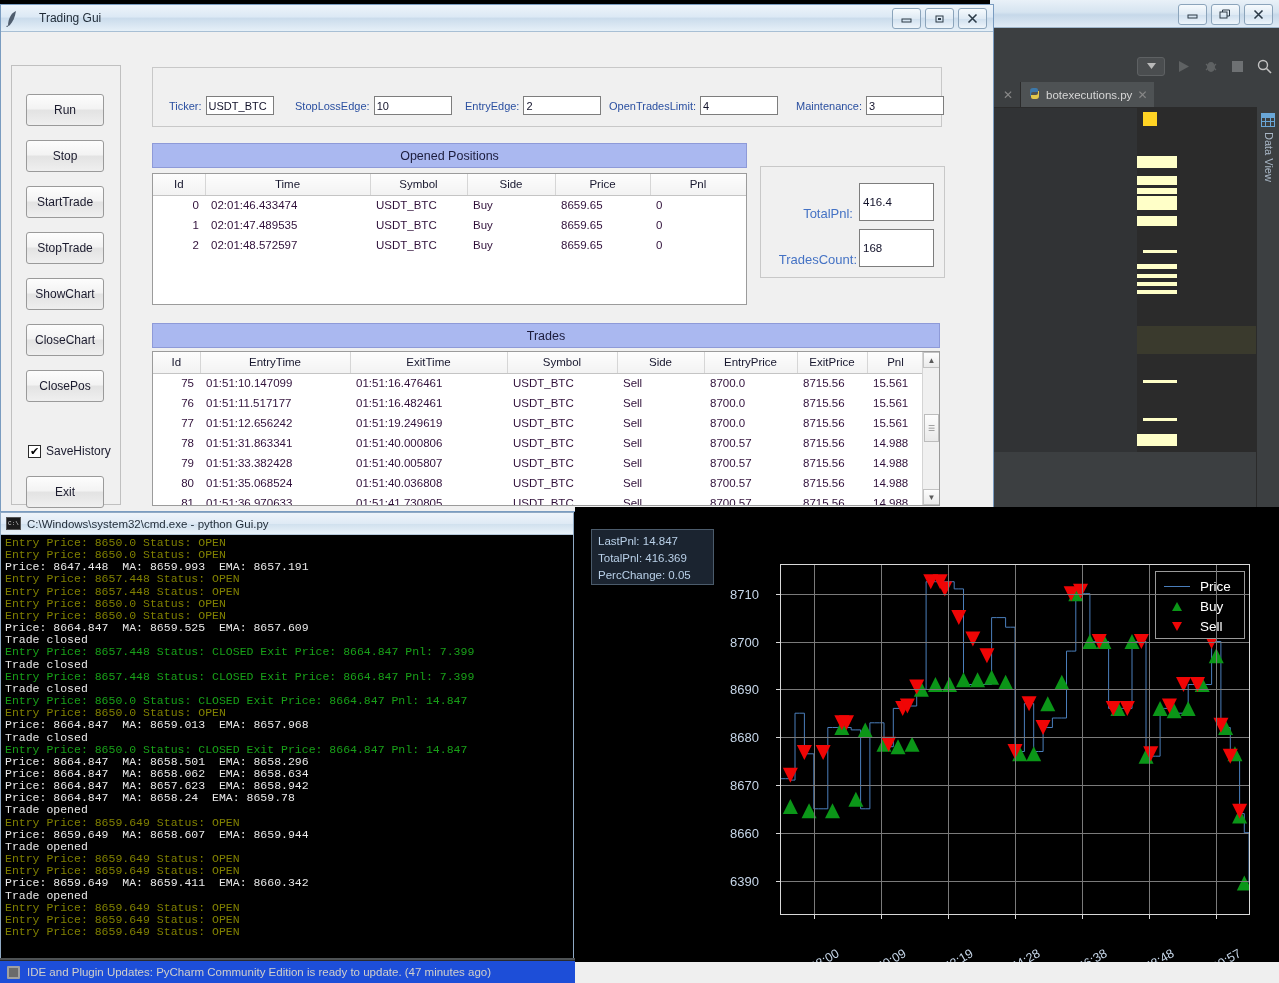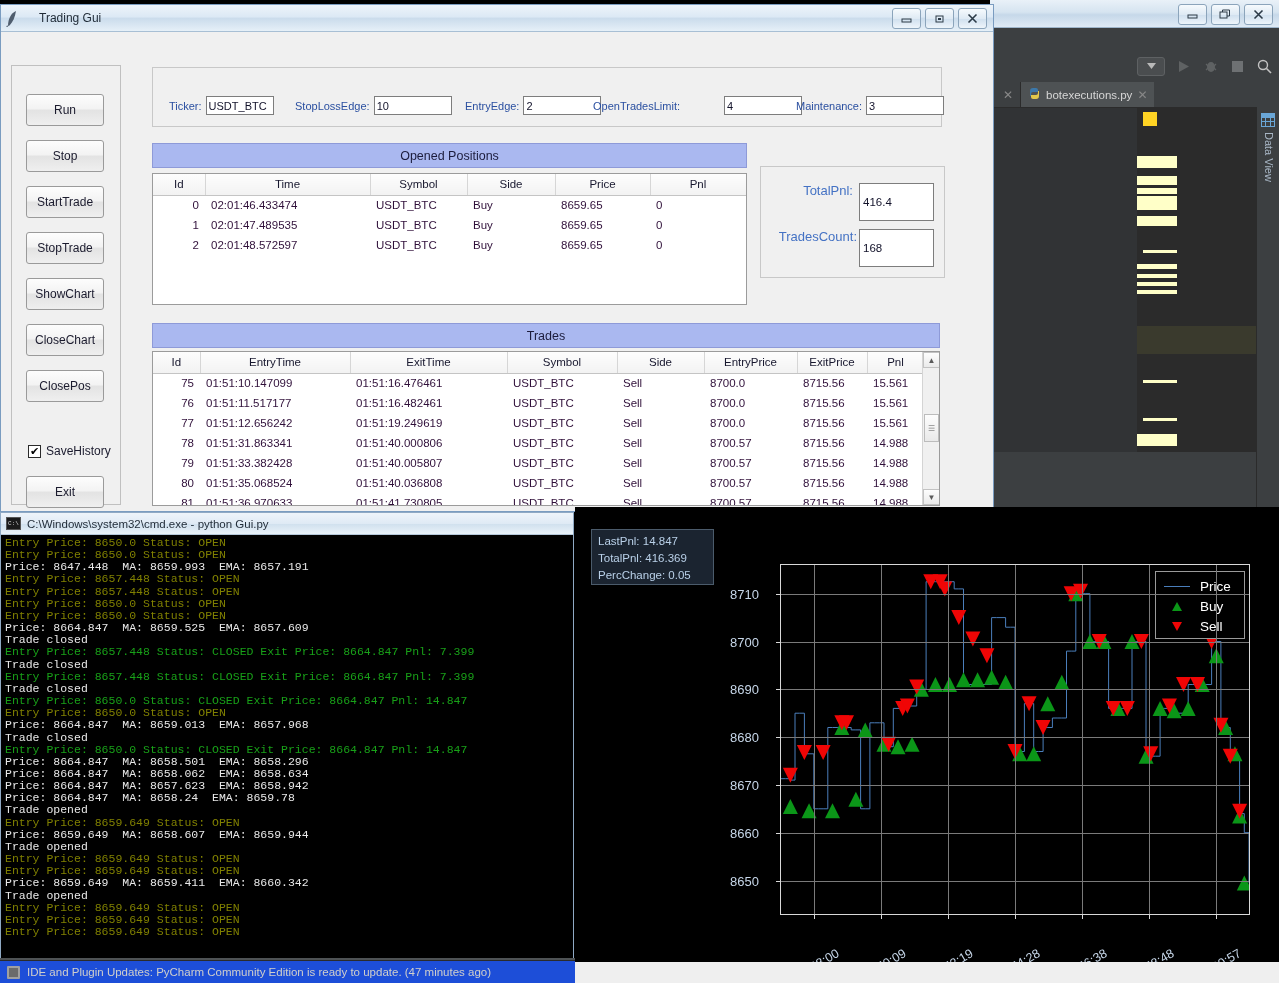--- a/index.html
+++ b/index.html
@@ -149,21 +149,21 @@
     white-space: nowrap; overflow: hidden;
   }
   td.num { text-align: right; padding-right: 10px; }
   td.l { text-align: left; }
 
   
   .pnlpanel {
     position: absolute; left: 759px; top: 133px; width: 185px; height: 112px;
     background: #f0f0f0; border: 1px solid #c8c8c8;
   }
-  .pnlrow { position: absolute; display: flex; align-items: flex-start; }
+  .pnlrow { position: absolute; display: flex; align-items: flex-end; }
   .pnllabel { font-size: 13px; color: #4472c4; }
   .pnlinput {
     border: 1px solid #7d7d7d; background: #fff; height: 38px; width: 75px;
     font-size: 11.5px; color: #12122a; padding: 1px 3px; line-height: 12px;
   }
 
   
   .vscroll {
     position: absolute; width: 17px; background: #f0f0f0; border-left: 1px solid #d4d4d4;
   }
@@ -424,21 +424,21 @@
           <input class="pinput" style="width: 68px;" value="USDT_BTC">
         </div>
         <div class="pfield" style="left:142px;">
           <span class="plabel">StopLossEdge:</span>
           <input class="pinput" style="width: 78px;" value="10">
         </div>
         <div class="pfield" style="left:312px;">
           <span class="plabel">EntryEdge:</span>
           <input class="pinput" style="width: 78px;" value="2">
         </div>
-        <div class="pfield" style="left:440px;gap:40px;">
+        <div class="pfield" style="left:456px;">
           <span class="plabel">OpenTradesLimit:</span>
           <input class="pinput" style="width: 78px;" value="4">
         </div>
         <div class="pfield" style="left:643px;">
           <span class="plabel">Maintenance:</span>
           <input class="pinput" style="width: 78px;" value="3">
         </div>
       </div>
 
       <div class="sect-header" style="left:151px; top:110px; width:595px; height:25px;">Opened Positions</div>
@@ -749,21 +749,21 @@
           </div>
           <div class="lgrow">
             <span class="lgmark">
                 <span class="tri-dn"></span>
               </span>
             <span class="lgtxt">Sell</span>
           </div>
         </div>
       <div class="gridline" style="left: 0px; width: 100%; height: 1px; top: 315.5px;"></div>
           <div class="ytickmark" style="top: 315.5px;"></div>
-          <div class="ytick" style="top: 315.5px;">8650</div>
+          <div class="ytick" style="top: 315.5px;">6390</div>
           <div class="gridline" style="left: 0px; width: 100%; height: 1px; top: 267.7px;"></div>
           <div class="ytickmark" style="top: 267.7px;"></div>
           <div class="ytick" style="top: 267.7px;">8660</div>
           <div class="gridline" style="left: 0px; width: 100%; height: 1px; top: 219.9px;"></div>
           <div class="ytickmark" style="top: 219.9px;"></div>
           <div class="ytick" style="top: 219.9px;">8670</div>
           <div class="gridline" style="left: 0px; width: 100%; height: 1px; top: 172.1px;"></div>
           <div class="ytickmark" style="top: 172.1px;"></div>
           <div class="ytick" style="top: 172.1px;">8680</div>
           <div class="gridline" style="left: 0px; width: 100%; height: 1px; top: 124.3px;"></div>

